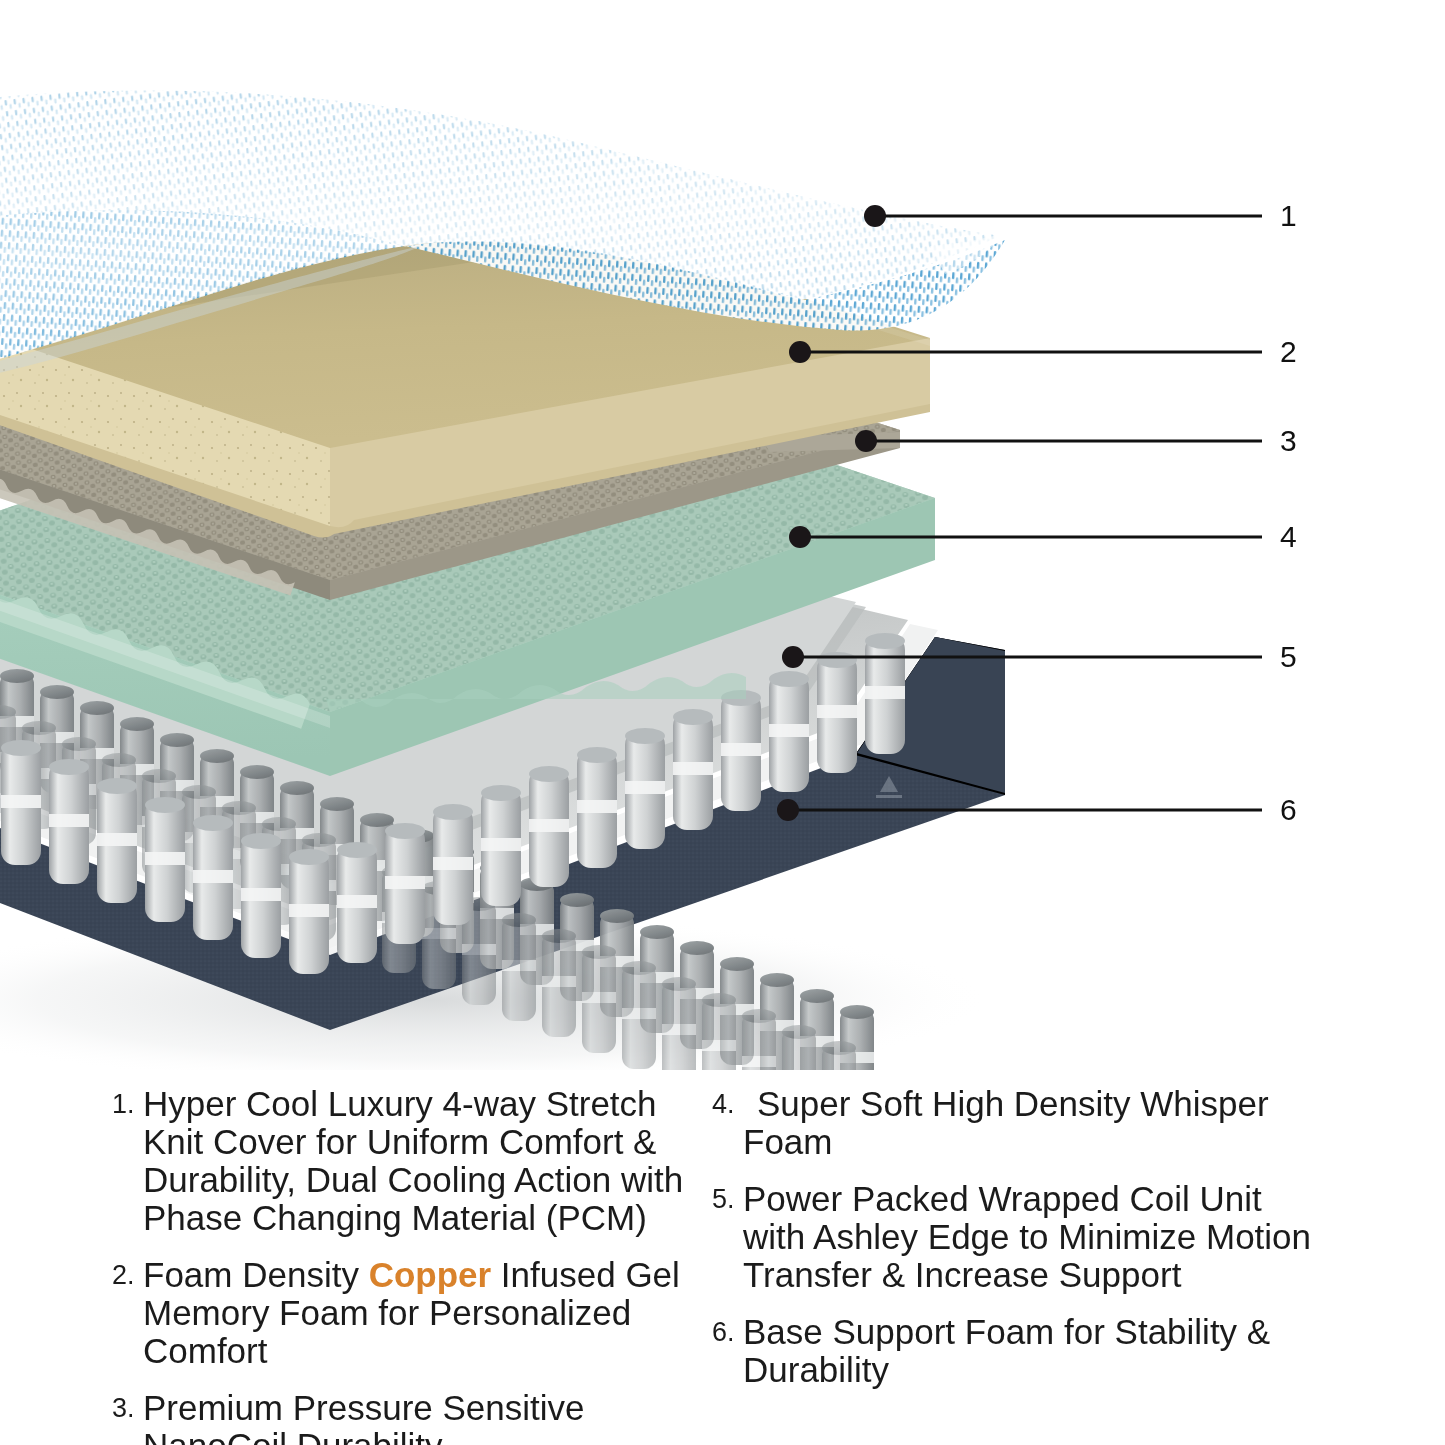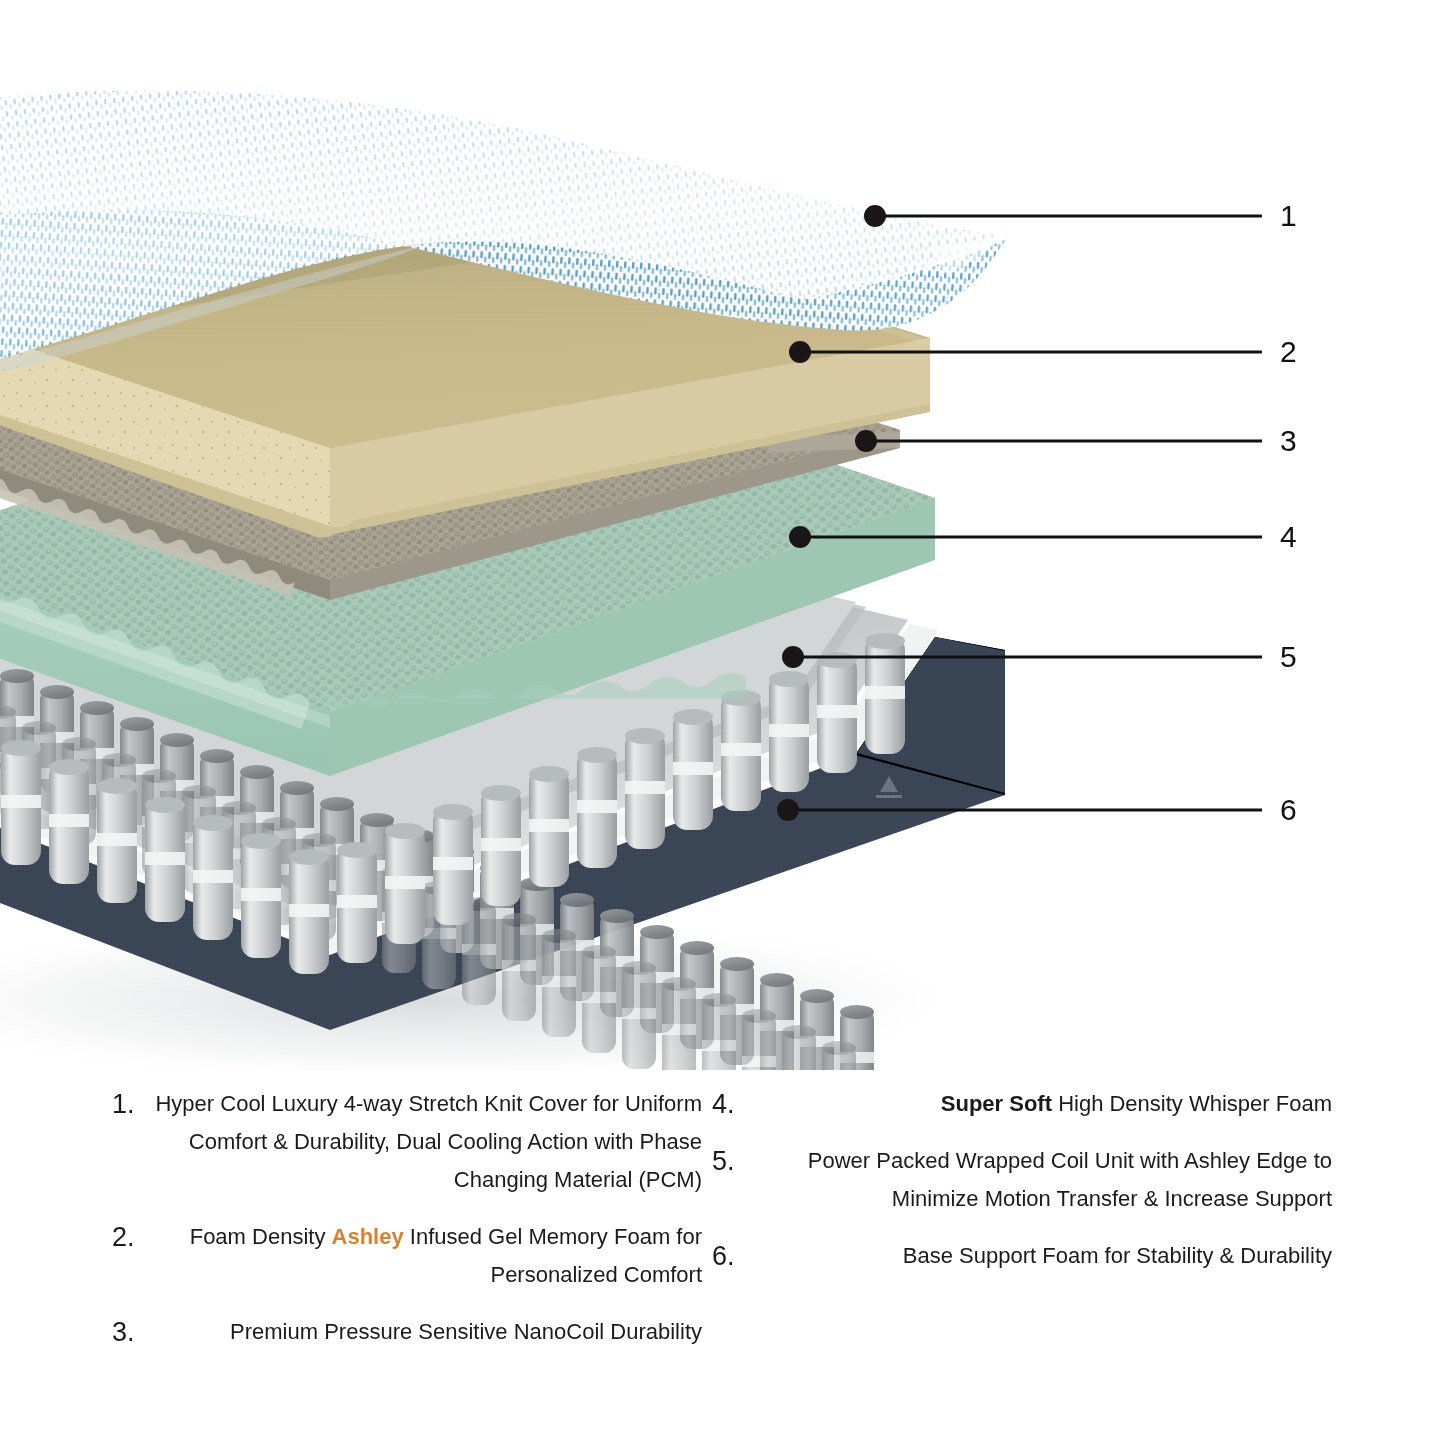--- a/index.html
+++ b/index.html
@@ -35,26 +35,25 @@
   }
   .legend-idx{
     flex:0 0 auto;
     width:31px;
     font-size:27px;
     line-height:38px;
     color:#1b1b1b;
   }
   .legend-text{
     flex:1 1 auto;
-    font-size:22px;
+    font-size:35px;
     line-height:38px;
     color:#1b1b1b;
-    text-align:right;
   }
-  .legend-text b{font-weight:bold;}
+  .legend-text b{font-weight:normal;margin-left:14px;}
   .legend-text .copper{color:#d9822b;font-weight:bold;}
 </style>
 </head>
 <body>
 
 <div id="diagram">
   <svg width="1445" height="1070" viewBox="0 0 1445 1070" xmlns="http://www.w3.org/2000/svg">
     <defs>
 
       <pattern id="knitTex" width="9" height="11" patternUnits="userSpaceOnUse" patternTransform="rotate(-7)">
@@ -537,21 +536,21 @@
 </div>
 
 <div id="legend">
   <div class="legend-col left">
       <div class="legend-item">
         <div class="legend-idx">1.</div>
         <div class="legend-text"><span>Hyper Cool Luxury 4-way Stretch Knit Cover for Uniform Comfort &amp; Durability, Dual Cooling Action with Phase Changing Material (PCM)</span></div>
       </div>
       <div class="legend-item">
         <div class="legend-idx">2.</div>
-        <div class="legend-text"><span>Foam Density </span><span class="copper">Ashley</span><span> Infused Gel Memory Foam for Personalized Comfort</span></div>
+        <div class="legend-text"><span>Foam Density </span><span class="copper">Copper</span><span> Infused Gel Memory Foam for Personalized Comfort</span></div>
       </div>
       <div class="legend-item">
         <div class="legend-idx">3.</div>
         <div class="legend-text"><span>Premium Pressure Sensitive NanoCoil Durability</span></div>
       </div>
     </div>
   <div class="legend-col right">
       <div class="legend-item">
         <div class="legend-idx">4.</div>
         <div class="legend-text"><b>Super Soft</b><span> High Density Whisper Foam</span></div>

